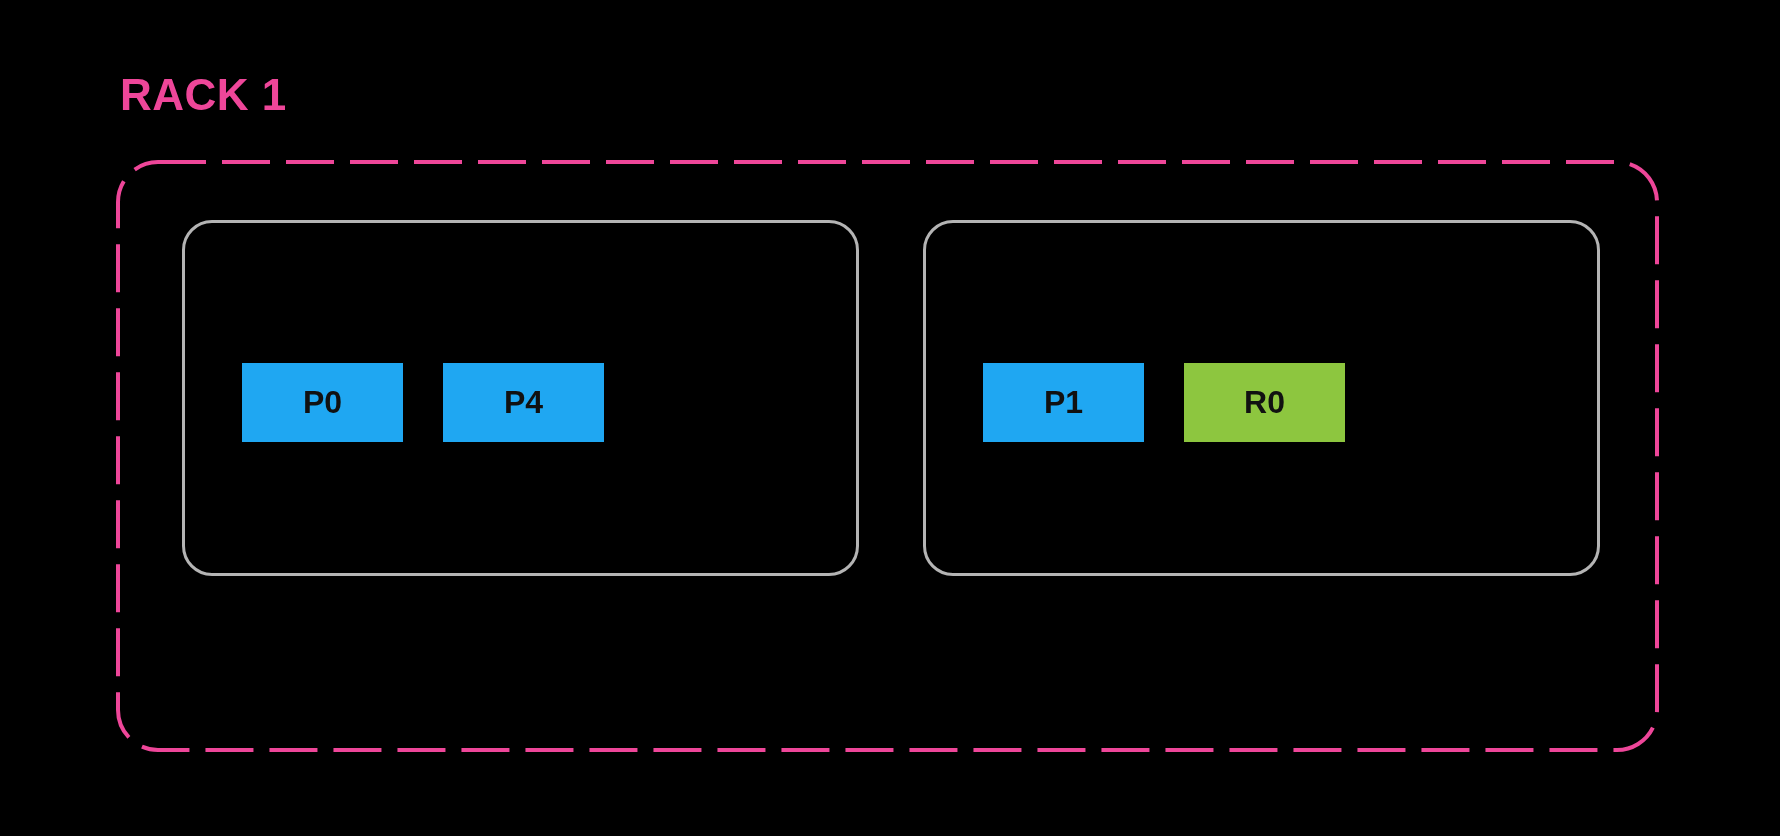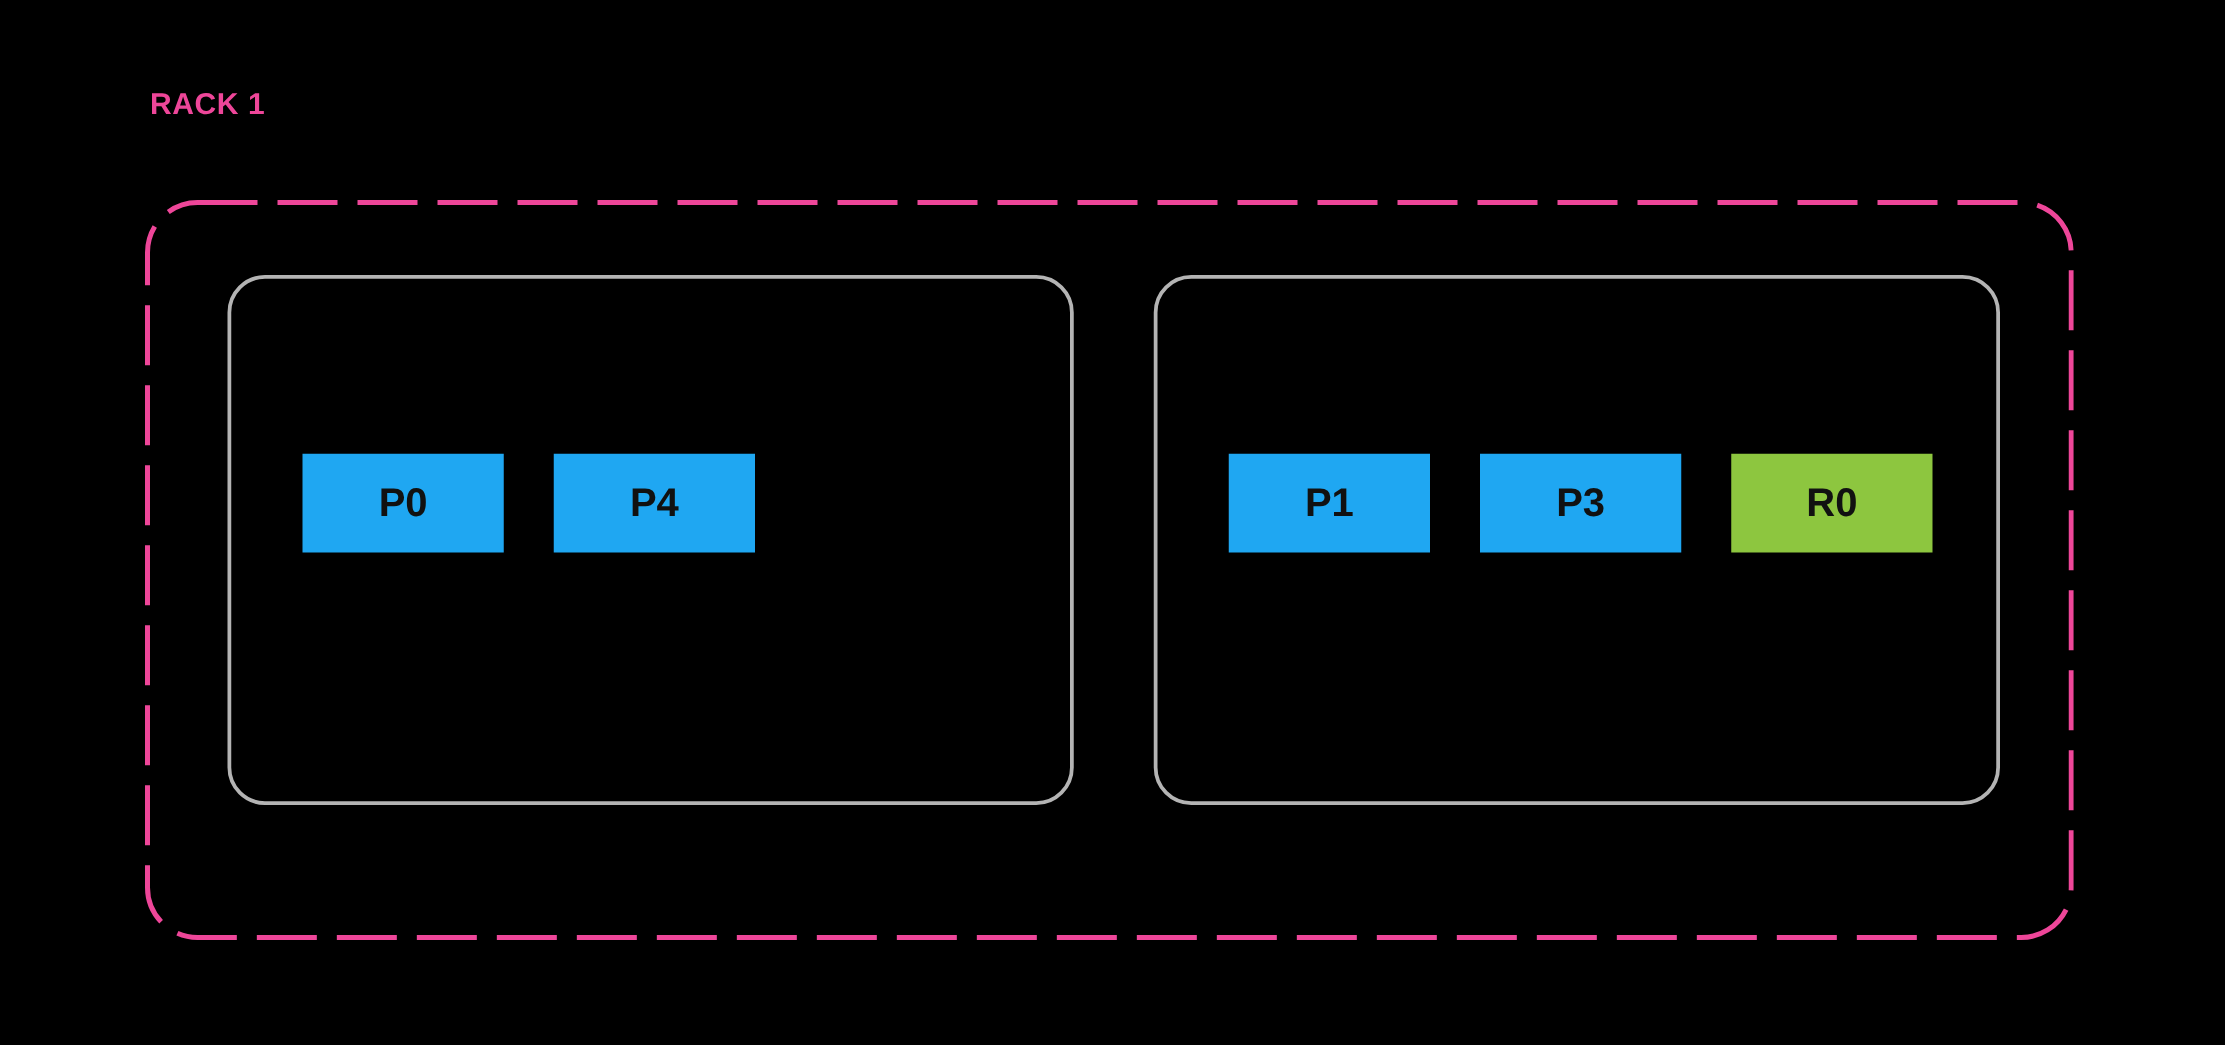--- a/index.html
+++ b/index.html
@@ -16,42 +16,42 @@
     width: 1780px; height: 836px;
     background: var(--background);
     font-family: "Liberation Sans", "DejaVu Sans", sans-serif;
     overflow: hidden;
   }
   .stage { position: relative; width: 1780px; height: 836px; background: var(--background); }
 
   .rack-label {
     position: absolute;
     left: 120px; top: 70px;
-    font-size: 24px;
+    font-size: 44px;
     font-weight: 700;
     letter-spacing: 0.5px;
     color: var(--label-text);
     text-align: center;
   }
 
   .rack {
     position: absolute;
     left: 116px; top: 160px;
     width: 1543px; height: 592px;
   }
   .rack-border-svg { position: absolute; left: 0; top: 0; }
 
   .nodes {
     position: absolute;
     left: 66px; top: 60px;
     display: flex;
     gap: 64px;
   }
   .node {
-    width: 677px; height: 424px;
+    width: 677px; height: 356px;
     border: 3px solid var(--node-border);
     border-radius: 30px;
     padding: 140px 0 0 57px;
   }
   .shard-row { display: flex; gap: 40px; margin-bottom: 42px; }
   .shard {
     width: 161px; height: 79px;
     display: flex; align-items: center; justify-content: center;
     font-size: 32px; font-weight: 700;
     color: var(--shard-text);
@@ -77,21 +77,20 @@
       <div class="node">
         <div class="shard-row">
           <div class="shard primary">P0</div>
           <div class="shard primary">P4</div>
         </div>
       </div>
 
       <div class="node">
         <div class="shard-row">
           <div class="shard primary">P1</div>
-          <div class="shard primary">P3</div>
           <div class="shard replica">R0</div>
         </div>
         <div class="shard-row">
         </div>
       </div>
 
     </div>
   </div>
 </div>
 

